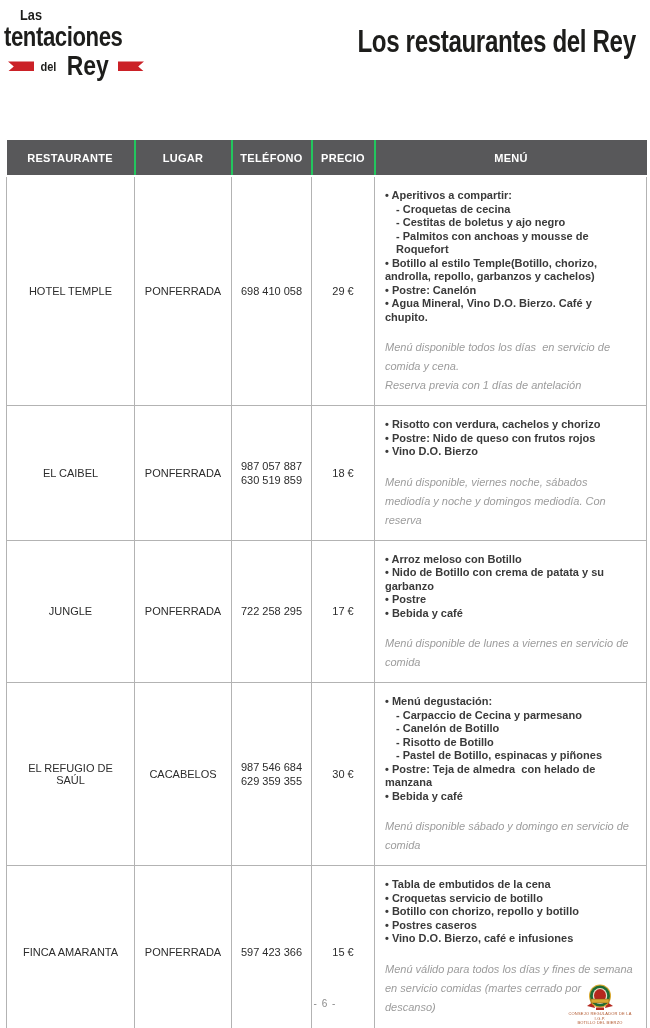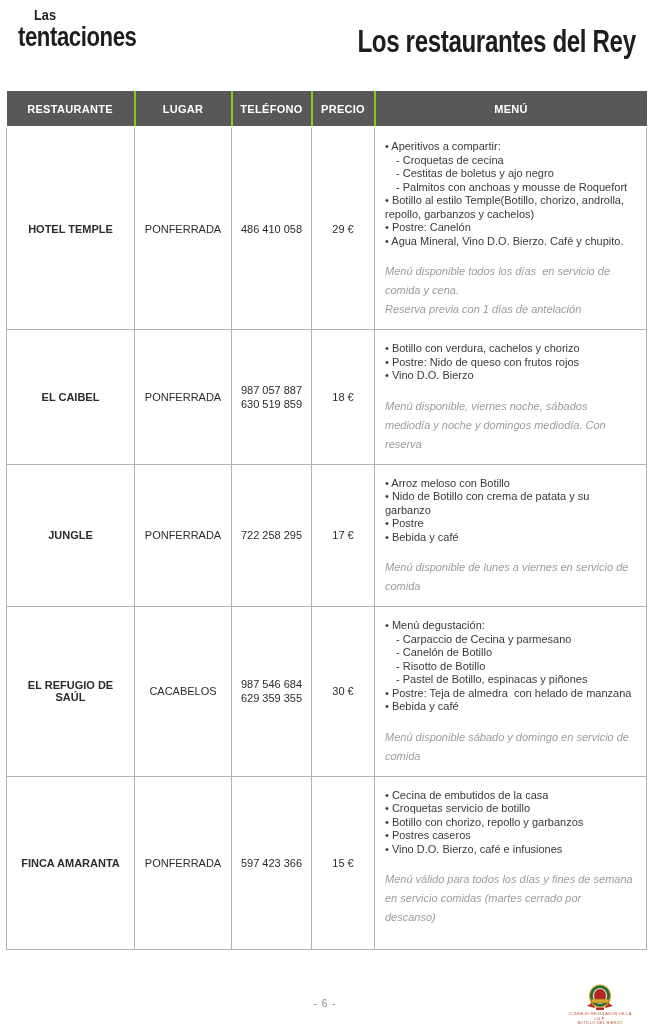--- a/index.html
+++ b/index.html
@@ -1,68 +1,74 @@
 <!DOCTYPE html>
 <html><head>
 <meta charset="utf-8">
 <style>
   * { margin:0; padding:0; box-sizing:border-box; }
   html,body { background:#ffffff; }
   body { font-family:"Liberation Sans", sans-serif; color:#3d3d3d; }
   .page { position:relative; width:650px; height:1028px; background:#fff; overflow:hidden; }
 
   
-  .top { display:flex; justify-content:space-between; align-items:flex-start; height:91px; padding:6px 14px 0 18px; }
+  .top { display:flex; justify-content:space-between; align-items:flex-start; height:140px; padding:6px 14px 0 4px; }
 
   .brand { width:140px; color:#1d1d1b; }
   .brand-las { font-size:15px; font-weight:700; margin-left:16px; transform:scaleX(.85); transform-origin:left top; }
   .brand-tent { font-size:27px; font-weight:700; letter-spacing:-.5px; transform:scaleX(.82); transform-origin:left top; line-height:1.05; }
   .brand-row { display:flex; align-items:center; gap:5px; margin-top:3px; margin-left:4px; }
   .ribbon { width:27px; height:10px; background:#cb2127; display:inline-block; }
   .ribbon.left  { clip-path:polygon(0 0,100% 0,100% 100%,0 100%,22% 50%); }
   .ribbon.right { clip-path:polygon(0 0,100% 0,78% 50%,100% 100%,0 100%); }
   .brand-del { font-size:13px; font-weight:700; transform:scaleX(.85); }
   .brand-rey { font-size:27px; font-weight:700; transform:scaleX(.85); line-height:.9; }
 
   .page-title { margin-top:18px; font-size:31px; font-weight:700; color:#1d1d1b; letter-spacing:-.5px; transform:scaleX(.78); transform-origin:100% 50%; white-space:nowrap; }
 
   
   table { border-collapse:collapse; table-layout:fixed; width:640px; margin:0 6px; }
-  thead th { background:#58585a; color:#fff; font-size:11px; font-weight:700; letter-spacing:.3px; height:36px; text-align:center; border-left:2px solid #84cc16; }
+  thead th { background:#58585a; color:#fff; font-size:11px; font-weight:700; letter-spacing:.3px; height:36px; text-align:center; border-left:2px solid #22c55e; }
   thead th:first-child { border-left:none; }
   thead th { border-bottom:2px solid #fff; }
   tbody td { border:1px solid #b3b3b3; vertical-align:middle; text-align:center; font-size:11px; color:#2c2c2c; background:#fff; }
   tbody tr:nth-child(1){ height:193px; }
   tbody tr:nth-child(2){ height:115px; }
   tbody tr:nth-child(3){ height:141px; }
   tbody tr:nth-child(4){ height:160px; }
   tbody tr:nth-child(5){ height:173px; }
-  td.name-cell { font-weight:700; padding:0 6px; }
+  td.name-cell { font-weight:400; padding:0 6px; }
   td.phone-cell div { line-height:14px; }
   td.menu-cell { vertical-align:top; text-align:left; padding:12px 12px 10px 10px; }
-  .menu-item { font-size:11px; line-height:13.5px; color:#3a3a3a; white-space:pre-wrap; }
+  .menu-item { font-size:11px; line-height:13.5px; color:#3a3a3a; white-space:pre-wrap;font-weight:bold; }
   .menu-item.sub { padding-left:11px; }
   .menu-note { font-size:11px; font-style:italic; color:#9c9c9c; line-height:19px; white-space:pre-wrap; }
   .menu-note.first { margin-top:14px; }
 
   
   .page-number { position:absolute; left:0; right:0; top:998px; text-align:center; font-size:10px; color:#8a8a8a; letter-spacing:1px; }
   .seal { position:absolute; right:14px; top:984px; width:72px; text-align:center; }
   .seal svg { display:block; margin:0 auto; }
   .seal-caption { margin-top:1px; font-size:4px; line-height:4.5px; color:#b0542a; letter-spacing:.2px; }
 </style>
 </head>
 <body>
 
 <div class="page">
 
   <div class="top">
     <div class="brand">
       <div class="brand-las">Las</div>
       <div class="brand-tent">tentaciones</div>
+      <div class="brand-row">
+        <span class="ribbon left"></span>
+        <span class="brand-del">del</span>
+        <span class="brand-rey">Rey</span>
+        <span class="ribbon right"></span>
+      </div>
     </div>
     <h1 class="page-title">Los restaurantes del Rey</h1>
   </div>
 
   <table>
     <colgroup>
       <col style="width:128px">
         <col style="width:97px">
         <col style="width:80px">
         <col style="width:63px">
@@ -75,21 +81,21 @@
         <th>TELÉFONO</th>
         <th>PRECIO</th>
         <th>MENÚ</th>
       </tr>
     </thead>
     <tbody>
         <tr>
           <td class="name-cell">HOTEL TEMPLE</td>
           <td>PONFERRADA</td>
           <td class="phone-cell">
-            <div>486 410 058</div>
+            <div>698 410 058</div>
           </td>
           <td>29 €</td>
           <td class="menu-cell">
             <div class="menu-item">• Aperitivos a compartir:</div>
             <div class="menu-item sub">- Croquetas de cecina</div>
             <div class="menu-item sub">- Cestitas de boletus y ajo negro</div>
             <div class="menu-item sub">- Palmitos con anchoas y mousse de Roquefort</div>
             <div class="menu-item">• Botillo al estilo Temple(Botillo, chorizo, androlla, repollo, garbanzos y cachelos)</div>
             <div class="menu-item">• Postre: Canelón</div>
             <div class="menu-item">• Agua Mineral, Vino D.O. Bierzo. Café y chupito.</div>
@@ -99,21 +105,21 @@
         </tr>
         <tr>
           <td class="name-cell">EL CAIBEL</td>
           <td>PONFERRADA</td>
           <td class="phone-cell">
             <div>987 057 887</div>
             <div>630 519 859</div>
           </td>
           <td>18 €</td>
           <td class="menu-cell">
-            <div class="menu-item">• Botillo con verdura, cachelos y chorizo</div>
+            <div class="menu-item">• Risotto con verdura, cachelos y chorizo</div>
             <div class="menu-item">• Postre: Nido de queso con frutos rojos</div>
             <div class="menu-item">• Vino D.O. Bierzo</div>
             <div class="menu-note first">Menú disponible, viernes noche, sábados mediodía y noche y domingos mediodía. Con reserva</div>
           </td>
         </tr>
         <tr>
           <td class="name-cell">JUNGLE</td>
           <td>PONFERRADA</td>
           <td class="phone-cell">
             <div>722 258 295</div>
@@ -147,23 +153,23 @@
           </td>
         </tr>
         <tr>
           <td class="name-cell">FINCA AMARANTA</td>
           <td>PONFERRADA</td>
           <td class="phone-cell">
             <div>597 423 366</div>
           </td>
           <td>15 €</td>
           <td class="menu-cell">
-            <div class="menu-item">• Cecina de embutidos de la casa</div>
+            <div class="menu-item">• Tabla de embutidos de la cena</div>
             <div class="menu-item">• Croquetas servicio de botillo</div>
-            <div class="menu-item">• Botillo con chorizo, repollo y garbanzos</div>
+            <div class="menu-item">• Botillo con chorizo, repollo y botillo</div>
             <div class="menu-item">• Postres caseros</div>
             <div class="menu-item">• Vino D.O. Bierzo, café e infusiones</div>
             <div class="menu-note first">Menú válido para todos los días y fines de semana en servicio comidas (martes cerrado por descanso)</div>
           </td>
         </tr>
       </tbody>
   </table>
 
   <div class="page-number">- 6 -</div>
 

